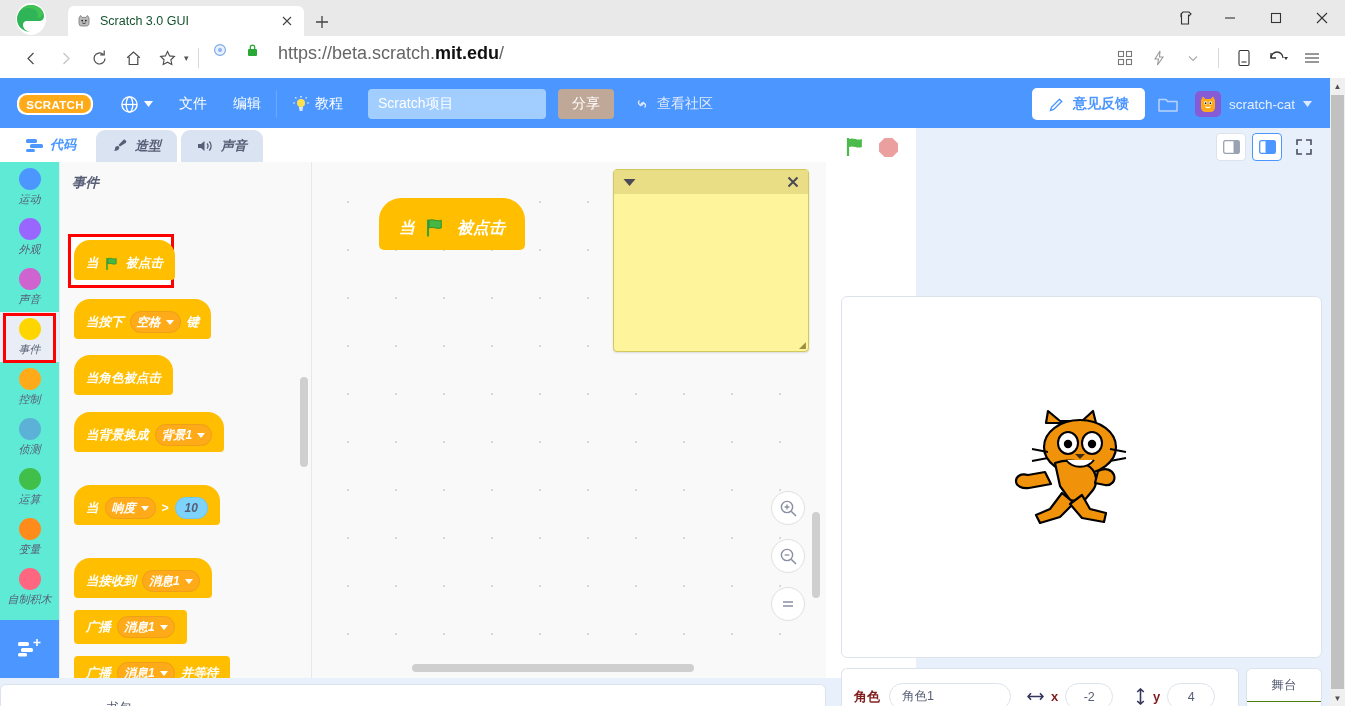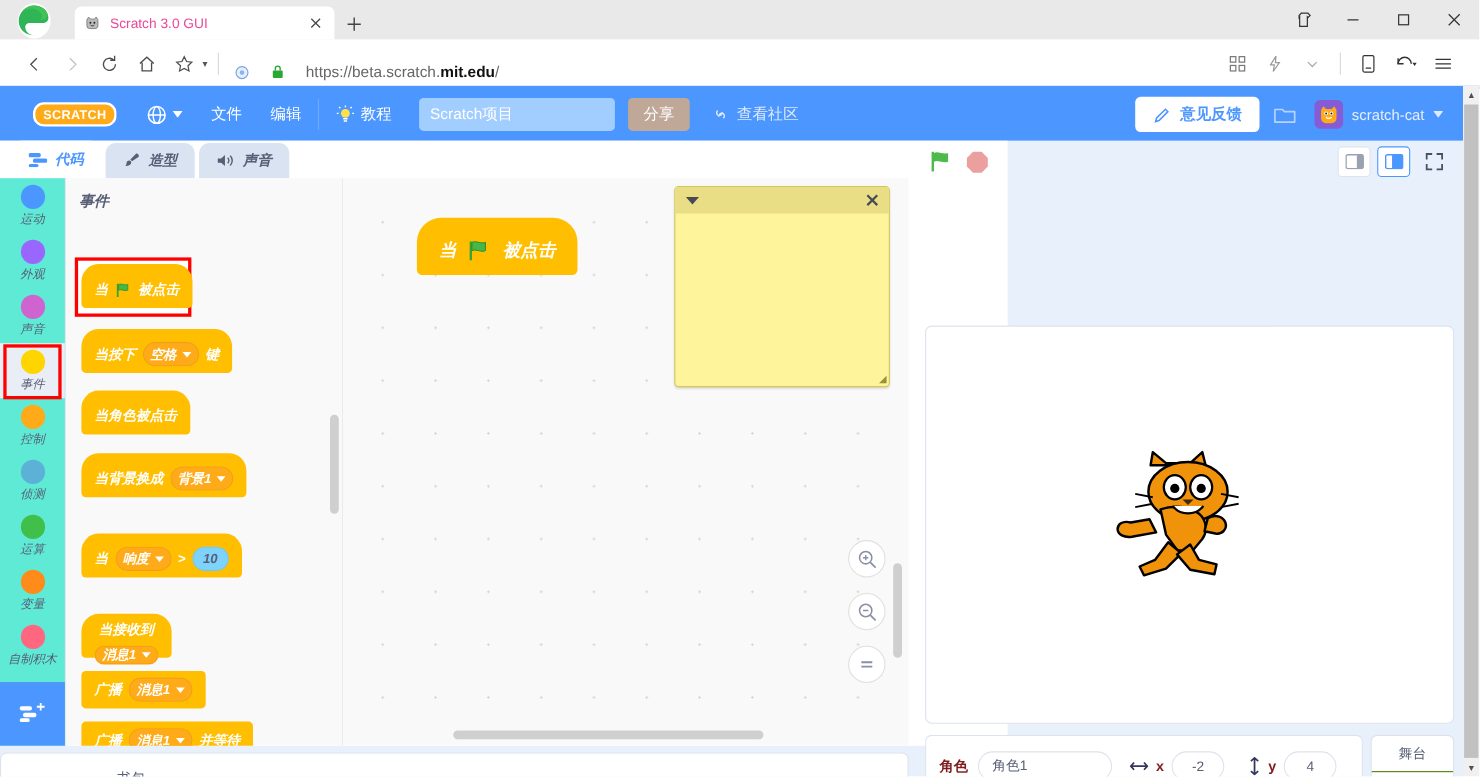--- a/index.html
+++ b/index.html
@@ -20,21 +20,21 @@
     position:absolute; left:8px; top:2px; width:46px; height:34px;
     display:flex; align-items:center; justify-content:center;
   }
   .tab {
     position:absolute; left:68px; top:6px; width:236px; height:30px;
     background:#fff; border-top-left-radius:6px; border-top-right-radius:6px;
     display:flex; align-items:center; padding:0 8px;
   }
   .tab-favicon { width:16px; height:16px; flex:0 0 16px; margin-right:8px; }
   .tab-title {
-    flex:1; font-size:12.5px; color:#ec4899; white-space:nowrap; overflow:hidden;
+    flex:1; font-size:12.5px; color:#14532d; white-space:nowrap; overflow:hidden;
     text-overflow:ellipsis;
   }
   .tab-close {
     width:18px; height:18px; flex:0 0 18px; color:#555; font-size:14px;
     display:flex; align-items:center; justify-content:center; cursor:pointer;
   }
   .new-tab {
     position:absolute; left:310px; top:10px; width:24px; height:24px;
     color:#444; font-size:20px; line-height:22px; text-align:center; cursor:pointer;
   }
@@ -46,32 +46,32 @@
     position:absolute; left:0; top:36px; width:1345px; height:44px;
     background:#fff; display:flex; align-items:center;
   }
   .nav-ico {
     width:34px; height:34px; display:flex; align-items:center; justify-content:center;
     color:#5b5b5b; cursor:pointer;
   }
   .nav-ico.disabled { color:#c2c2c2; }
   .addr-sep { width:1px; height:20px; background:#d8d8d8; margin:0 8px; }
   .addr-bar {
-    flex:1; height:30px; display:flex; align-items:flex-end; gap:19px; padding-left:6px;
-    font-size:14px; color:#444;
+    flex:1; height:30px; display:flex; align-items:flex-start; gap:19px; padding-left:6px;
+    font-size:18px; color:#444;
   }
   .addr-text .bold { color:#111; font-weight:bold; }
   .addr-text .grey { color:#666; }
   .tool-right { display:flex; align-items:center; }
   .blue-line { position:absolute; left:0; top:78px; width:1345px; height:3px; background:#4d97ff; }
 
   
   .menubar {
     position:absolute; left:0; top:80px; width:1330px; height:48px;
-    background:#4c97ff; display:flex; align-items:center; padding-left:24px;
+    background:#4c97ff; display:flex; align-items:center; padding-left:11px;
   }
   .scratch-logo { width:76px; height:26px; margin:0 14px 0 6px; }
   .menu-item {
     height:48px; display:flex; align-items:center; gap:5px; padding:0 13px;
     color:#fff; font-size:14px; cursor:pointer; white-space:nowrap;
   }
   .menu-sep { width:1px; height:28px; background:#6ea9ff; margin:0 2px; }
   .proj-name {
     width:178px; height:30px; background:#a2cdff; border-radius:4px;
     margin:0 12px; color:#fff; font-size:14px; display:flex; align-items:center;
@@ -619,21 +619,21 @@
           <div class="blk hat" style="left:14px; top:323px;">
             <span>当</span>
             <span class="field">
               <span>响度</span>
               <i class="caret"></i>
             </span>
             <span style="font-size:12px">&gt;</span>
             <span class="field white">10</span>
           </div>
 
-          <div class="blk hat" style="left:14px; top:396px;flex-direction:column;">
+          <div class="blk hat" style="left:14px; top:396px;">
             <span>当接收到</span>
             <span class="field">
               <span>消息1</span>
               <i class="caret"></i>
             </span>
           </div>
 
           <div class="blk stack" style="left:14px; top:448px;">
             <span>广播</span>
             <span class="field">

